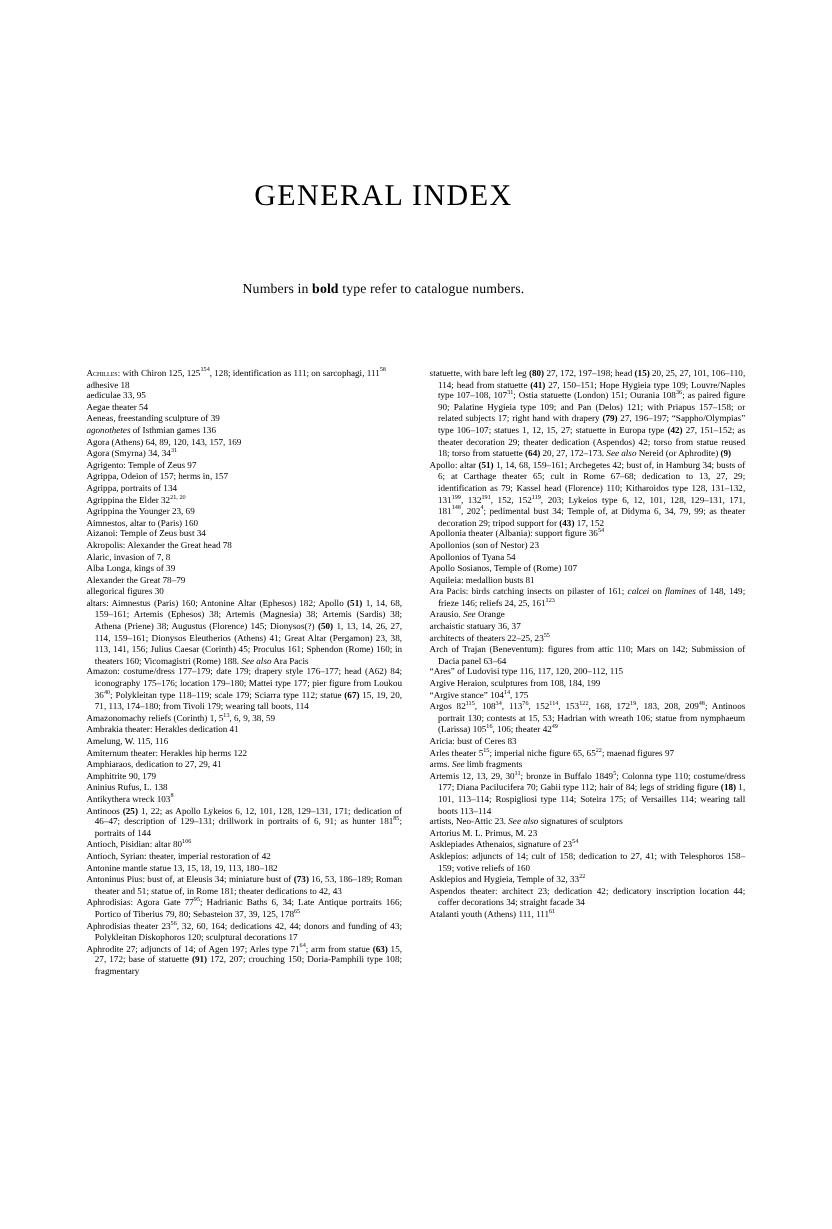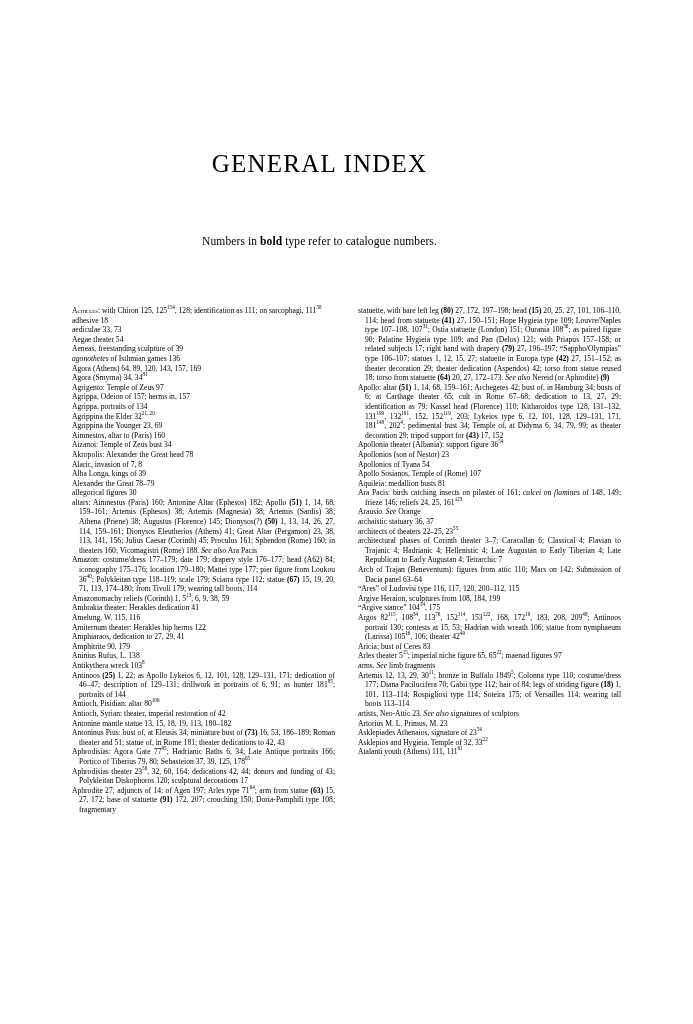--- a/index.html
+++ b/index.html
@@ -79,21 +79,21 @@
 <div class="page">
 
   <h1 class="page-title">GENERAL INDEX</h1>
 
   <p class="subtitle"><span>Numbers in </span><b>bold</b><span> type refer to catalogue numbers.</span></p>
 
   <div class="columns">
     <div class="col" id="col-left">
         <p class="entry"><span class="sc">Achilles</span>: with Chiron 125, 125<sup>154</sup>, 128; identification as 111; on sarcophagi, 111<sup>58</sup></p>
         <p class="entry">adhesive 18</p>
-        <p class="entry">aediculae 33, 73</p>
+        <p class="entry">aediculae 33, 95</p>
         <p class="entry">Aegae theater 54</p>
         <p class="entry">Aeneas, freestanding sculpture of 39</p>
         <p class="entry"><i>agonothetes</i> of Isthmian games 136</p>
         <p class="entry">Agora (Athens) 64, 89, 120, 143, 157, 169</p>
         <p class="entry">Agora (Smyrna) 34, 34<sup>31</sup></p>
         <p class="entry">Agrigento: Temple of Zeus 97</p>
         <p class="entry">Agrippa, Odeion of 157; herms in, 157</p>
         <p class="entry">Agrippa, portraits of 134</p>
         <p class="entry">Agrippina the Elder 32<sup>21, 20</sup></p>
         <p class="entry">Agrippina the Younger 23, 69</p>
@@ -128,31 +128,32 @@
         <p class="entry">Apollo: altar <b>(51)</b> 1, 14, 68, 159–161; Archegetes 42; bust of, in Hamburg 34; busts of 6; at Carthage theater 65; cult in Rome 67–68; dedication to 13, 27, 29; identification as 79; Kassel head (Florence) 110; Kitharoidos type 128, 131–132, 131<sup>199</sup>, 132<sup>191</sup>, 152, 152<sup>119</sup>, 203; Lykeios type 6, 12, 101, 128, 129–131, 171, 181<sup>148</sup>, 202<sup>4</sup>; pedimental bust 34; Temple of, at Didyma 6, 34, 79, 99; as theater decoration 29; tripod support for <b>(43)</b> 17, 152</p>
         <p class="entry">Apollonia theater (Albania): support figure 36<sup>54</sup></p>
         <p class="entry">Apollonios (son of Nestor) 23</p>
         <p class="entry">Apollonios of Tyana 54</p>
         <p class="entry">Apollo Sosianos, Temple of (Rome) 107</p>
         <p class="entry">Aquileia: medallion busts 81</p>
         <p class="entry">Ara Pacis: birds catching insects on pilaster of 161; <i>calcei</i> on <i>flamines</i> of 148, 149; frieze 146; reliefs 24, 25, 161<sup>123</sup></p>
         <p class="entry">Arausio. <i>See</i> Orange</p>
         <p class="entry">archaistic statuary 36, 37</p>
         <p class="entry">architects of theaters 22–25, 23<sup>55</sup></p>
-        <p class="entry">architectural phases of Corinth theater 3–7; Caracallan 6; Classical 4; Flavian to Trajanic 4; Hadrianic 4; Hellenistic 4; Late Augustan to Early Tiberian 4; Late Republican to Early Augustan 4; Tetrarchic 7</p>
         <p class="entry">Arch of Trajan (Beneventum): figures from attic 110; Mars on 142; Submission of Dacia panel 63–64</p>
         <p class="entry">“Ares” of Ludovisi type 116, 117, 120, 200–112, 115</p>
         <p class="entry">Argive Heraion, sculptures from 108, 184, 199</p>
         <p class="entry">“Argive stance” 104<sup>14</sup>, 175</p>
         <p class="entry">Argos 82<sup>115</sup>, 108<sup>34</sup>, 113<sup>76</sup>, 152<sup>114</sup>, 153<sup>122</sup>, 168, 172<sup>19</sup>, 183, 208, 209<sup>48</sup>; Antinoos portrait 130; contests at 15, 53; Hadrian with wreath 106; statue from nymphaeum (Larissa) 105<sup>16</sup>, 106; theater 42<sup>49</sup></p>
         <p class="entry">Aricia: bust of Ceres 83</p>
         <p class="entry">Arles theater 5<sup>15</sup>; imperial niche figure 65, 65<sup>22</sup>; maenad figures 97</p>
         <p class="entry">arms. <i>See</i> limb fragments</p>
         <p class="entry">Artemis 12, 13, 29, 30<sup>11</sup>; bronze in Buffalo 1849<sup>5</sup>; Colonna type 110; costume/dress 177; Diana Pacilucifera 70; Gabii type 112; hair of 84; legs of striding figure <b>(18)</b> 1, 101, 113–114; Rospigliosi type 114; Soteira 175; of Versailles 114; wearing tall boots 113–114</p>
         <p class="entry">artists, Neo-Attic 23. <i>See also</i> signatures of sculptors</p>
         <p class="entry">Artorius M. L. Primus, M. 23</p>
         <p class="entry">Asklepiades Athenaios, signature of 23<sup>54</sup></p>
+        <p class="entry">Asklepios: adjuncts of 14; cult of 158; dedication to 27, 41; with Telesphoros 158–159; votive reliefs of 160</p>
         <p class="entry">Asklepios and Hygieia, Temple of 32, 33<sup>22</sup></p>
+        <p class="entry">Aspendos theater: architect 23; dedication 42; dedicatory inscription location 44; coffer decorations 34; straight facade 34</p>
         <p class="entry">Atalanti youth (Athens) 111, 111<sup>61</sup></p>
       </div>
   </div>
 
 </div>
 
 </body></html>

